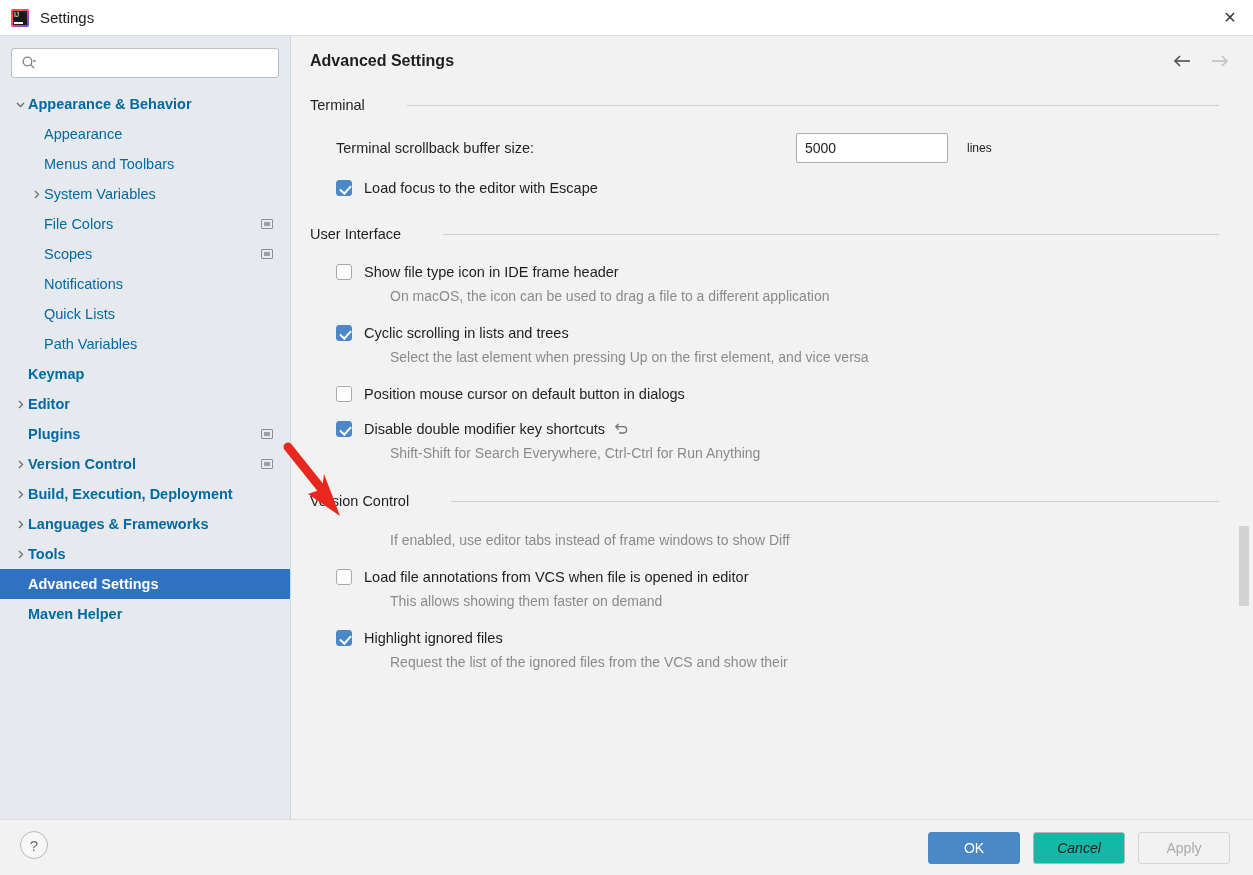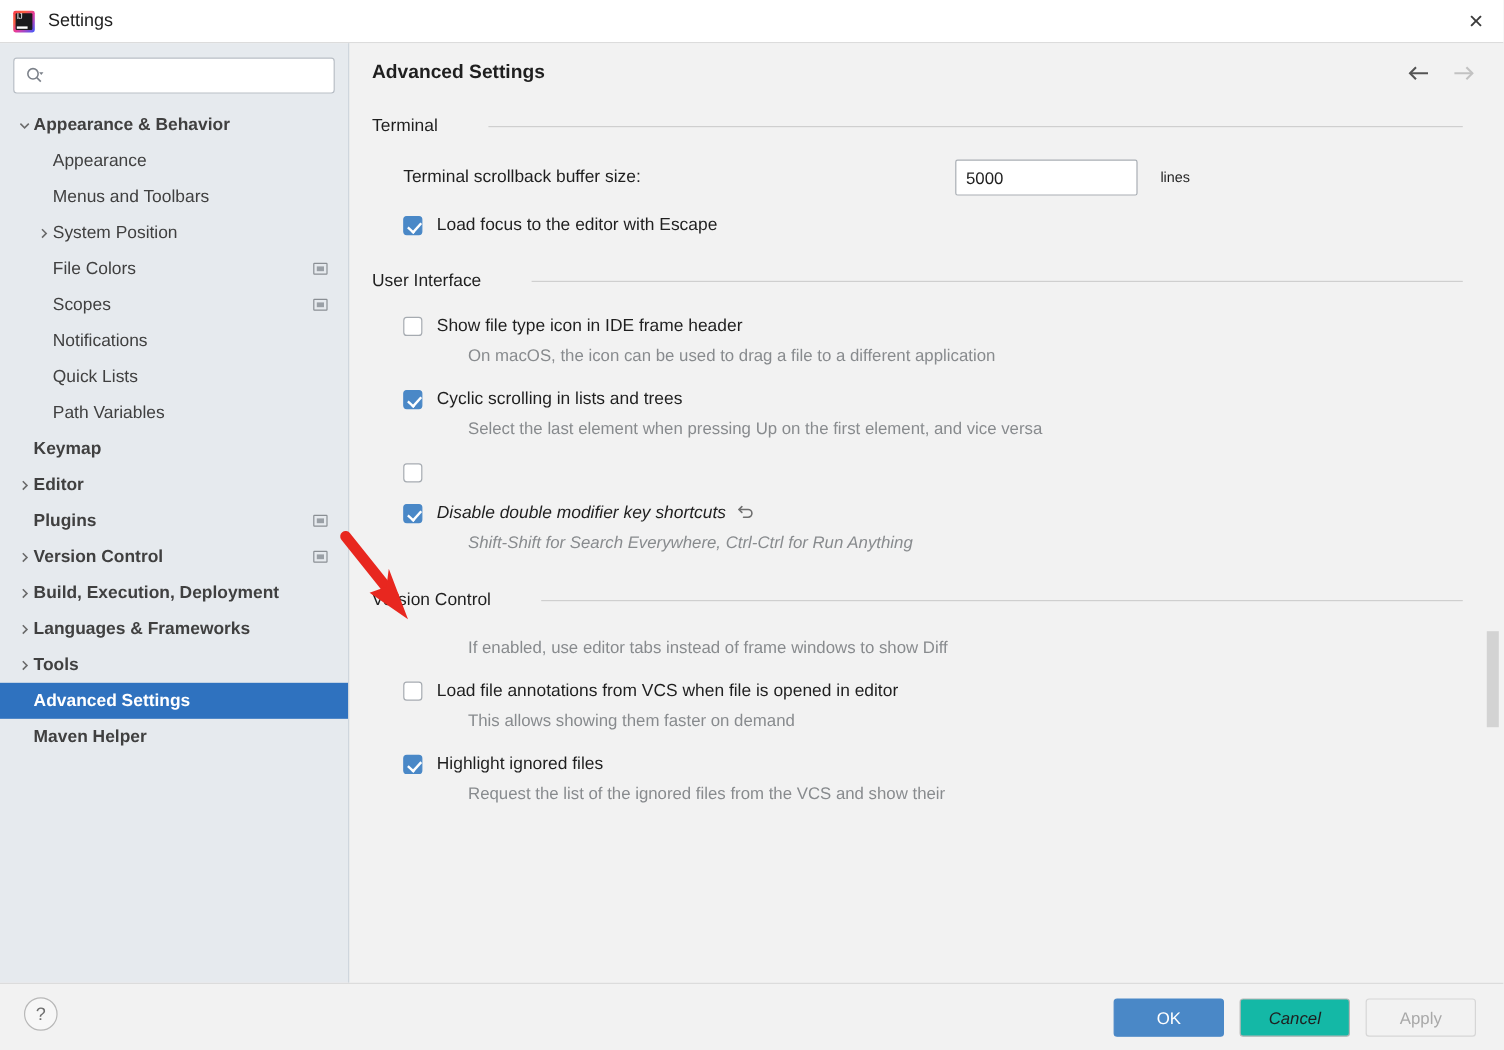--- a/index.html
+++ b/index.html
@@ -54,21 +54,21 @@
   .tree { margin-top: 11px; }
   .tree-row {
     height: 30px; display: flex; align-items: center; position: relative;
     padding-left: 12px; cursor: default;
   }
   .tree-row .arrow {
     width: 16px; height: 16px; display: flex; align-items: center; justify-content: center;
     flex: 0 0 16px; color: #6b6b6b;
   }
   .tree-row .arrow.spacer { visibility: hidden; }
-  .tree-row .label { font-size: 14.5px; color: #404040; white-space: nowrap; }
+  .tree-row .label { font-size: 14.5px; color: #0369a1; white-space: nowrap; }
   .tree-row.bold .label { font-weight: bold; }
   .tree-row.indent1 { padding-left: 12px; }
   .tree-row.indent2 { padding-left: 28px; }
   .tree-row.selected { background: #2f72bf; }
   .tree-row.selected .label { color: #ffffff; font-weight: bold; }
   .row-icon {
     position: absolute; right: 17px; top: 50%; transform: translateY(-50%);
     width: 12px; height: 10px; border: 1px solid #8a8f94; border-radius: 1px;
     background: #e6eaee;
   }
@@ -199,21 +199,21 @@
         <div class="tree-row indent2">
           <span class="arrow spacer"></span>
           <span class="label">Menus and Toolbars</span>
         </div>
         <div class="tree-row indent2">
           <span class="arrow">
             <svg width="11" height="11" viewBox="0 0 11 11">
               <polyline points="4,2 7.5,5.5 4,9" fill="none" stroke="#6b6b6b" stroke-width="1.3"></polyline>
             </svg>
           </span>
-          <span class="label">System Position</span>
+          <span class="label">System Variables</span>
         </div>
         <div class="tree-row indent2">
           <span class="arrow spacer"></span>
           <span class="label">File Colors</span>
           <span class="row-icon"></span>
         </div>
         <div class="tree-row indent2">
           <span class="arrow spacer"></span>
           <span class="label">Scopes</span>
           <span class="row-icon"></span>
@@ -344,23 +344,24 @@
             <div class="opt" style="margin-top: 17px;">
               <div class="opt-row">
                 <span class="cb on"></span>
                 <span class="opt-label"><span>Cyclic scrolling in lists and trees</span></span>
               </div>
               <div class="opt-desc">Select the last element when pressing Up on the first element, and vice versa</div>
             </div>
             <div class="opt" style="margin-top: 17px;">
               <div class="opt-row">
                 <span class="cb off"></span>
-              </div>
-            </div>
-            <div class="opt" style="margin-top: 17px; font-style: italic;">
+                <span class="opt-label"><span>Position mouse cursor on default button in dialogs</span></span>
+              </div>
+            </div>
+            <div class="opt" style="margin-top: 17px;">
               <div class="opt-row">
                 <span class="cb on"></span>
                 <span class="opt-label"><span>Disable double modifier key shortcuts</span><span class="revert-icon">
                     <svg width="16" height="15" viewBox="0 0 16 15">
                       <path d="M4.2 3.2 L1.8 5.6 L4.2 8.0" fill="none" stroke="#6e6e6e" stroke-width="1.3" stroke-linecap="round" stroke-linejoin="round"></path>
                       <path d="M1.9 5.6 H9.4 a3.2 3.2 0 0 1 0 6.4 H5.6" fill="none" stroke="#6e6e6e" stroke-width="1.3" stroke-linecap="round"></path>
                     </svg>
                   </span></span>
               </div>
               <div class="opt-desc">Shift-Shift for Search Everywhere, Ctrl-Ctrl for Run Anything</div>

